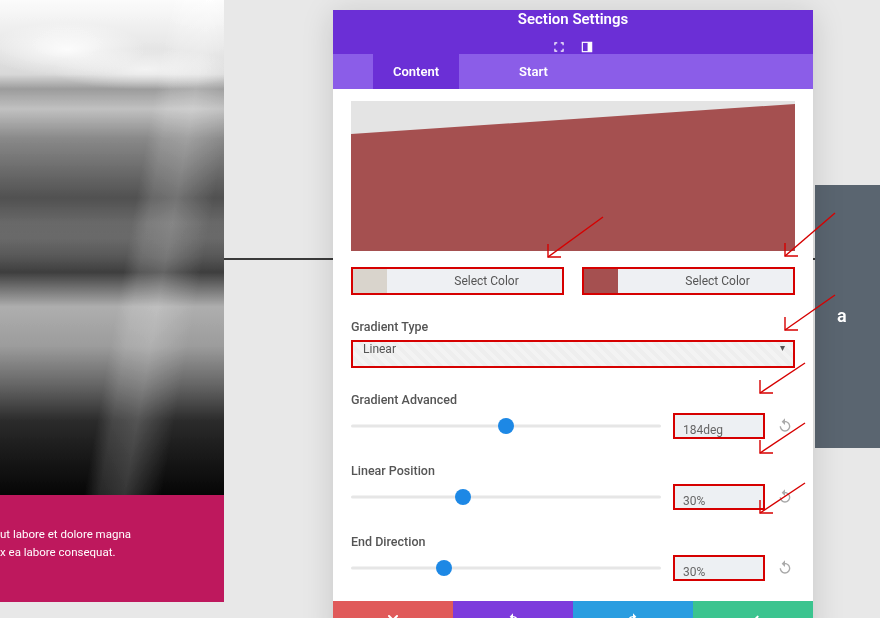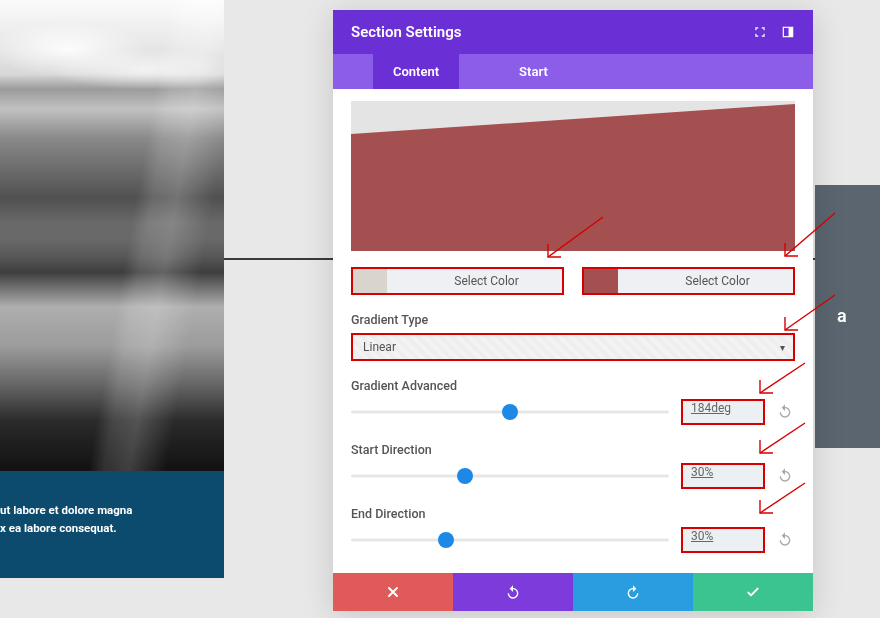--- a/index.html
+++ b/index.html
@@ -32,26 +32,26 @@
     background:
       radial-gradient(ellipse 50% 8% at 30% 10%, rgba(255,255,255,.6), transparent 70%),
       radial-gradient(ellipse 60% 6% at 65% 14%, rgba(255,255,255,.5), transparent 70%),
       linear-gradient(180deg, transparent 45%, rgba(0,0,0,.1) 48%, transparent 52%),
       linear-gradient(100deg, transparent 55%, rgba(255,255,255,.12) 60%, rgba(255,255,255,.18) 68%, transparent 80%);
   }
 
   .bg-caption {
     position: absolute;
     left: 0;
-    top: 471px;
+    top: 495px;
     width: 224px;
-    background: #0c4a6e;
+    background: #be185d;
     color: #fff;
     font-size: 11.5px;
-    font-weight: 700;
+    font-weight: 400;
     line-height: 1.6;
     padding: 30px 10px 40px 0;
     text-align: left;
   }
 
   .bg-hr {
     position: absolute;
     left: 224px;
     right: 0;
     top: 258px;
@@ -86,20 +86,21 @@
   }
 
   .modal-header {
     background: #6b2fd6;
     color: #fff;
     height: 44px;
     display: flex;
     align-items: center;
     padding: 0 18px;
     justify-content: space-between;
+    flex-direction: column;
   }
   .modal-header h2 { font-size: 15px; font-weight: 600; }
   .modal-header-icons { display: flex; gap: 14px; }
   .modal-header-icons .hicon {
     width: 14px; height: 14px;
     cursor: pointer;
     display: inline-flex; align-items:center; justify-content:center;
   }
   .hicon svg { width:14px; height:14px; fill:#fff; }
 
@@ -163,33 +164,32 @@
     justify-content:center;
     font-size:12px;
     color:#555;
     background:#eef0f3;
     padding-left:24px;
   }
 
   .field-label {
     font-size: 12.5px;
     color: #555;
-    margin-top: 17px;
+    margin-top: 24px;
     margin-bottom: 6px;
     font-weight:500;
   }
 
   .select-wrap {
     border: 2px solid #d60000;
     height: 28px;
     position: relative;
     background:
       repeating-linear-gradient(45deg, #f3f3f3 0 4px, #eeeeee 4px 8px);
     display:flex;
-    align-items:center;
     padding: 0 10px;
     font-size:12px;
     color:#555;
     cursor:pointer;
   }
   .select-wrap::after {
     content:"▾";
     position:absolute;
     right:8px;
     font-size:10px;
@@ -219,30 +219,29 @@
   }
   .slider-thumb {
     position:absolute;
     top:50%;
     width:16px; height:16px;
     background:#1d88e5;
     border-radius:50%;
     transform:translate(-50%,-50%);
   }
   .value-input {
-    width: 84px;
+    width: 92px;
     height: 26px;
     border: 2px solid #d60000;
     background: #edf0f3;
     font-size: 12px;
     color: #666;
     padding: 0 8px;
     display:flex;
-    align-items:flex-start;
-    text-decoration:underline;
+    align-items:flex-end;
   }
   .reset {
     width: 18px; height:18px;
     cursor:pointer;
     color:#999;
   }
   .reset svg { width:16px; height:16px; fill:#aaa; }
 
   .modal-footer {
     display:flex;
@@ -338,21 +337,21 @@
       <div class="value-input">
           <span>184deg</span>
         </div>
       <span class="reset">
         <svg viewBox="0 0 24 24">
             <path d="M12 5V2L7 7l5 5V8c3.3 0 6 2.7 6 6s-2.7 6-6 6-6-2.7-6-6H4c0 4.4 3.6 8 8 8s8-3.6 8-8-3.6-8-8-8z"></path>
           </svg>
       </span>
     </div>
 
-    <div class="field-label">Start Direction</div>
+    <div class="field-label">Linear Position</div>
     <div class="slider-row">
       <div class="slider">
         <div class="slider-track"></div>
         <div class="slider-thumb" style="left:36%"></div>
       </div>
       <div class="value-input">
           <span>30%</span>
         </div>
       <span class="reset">
         <svg viewBox="0 0 24 24">

